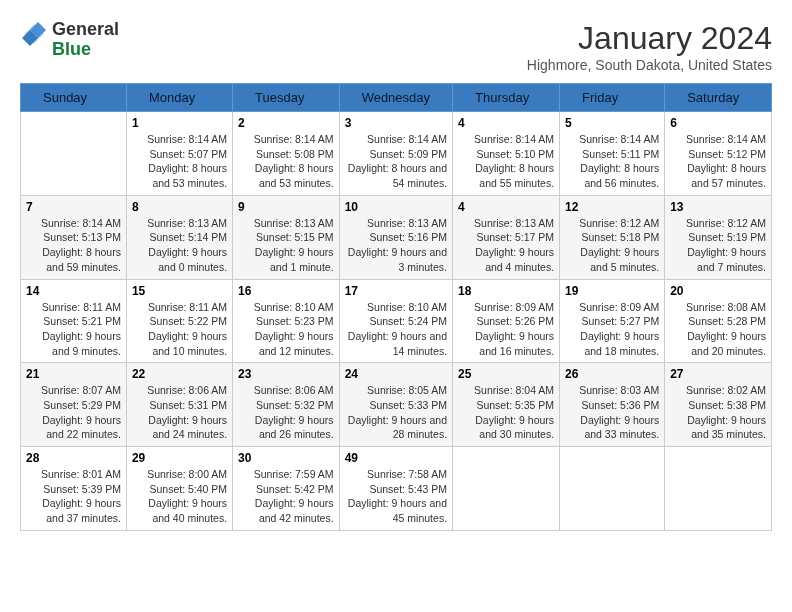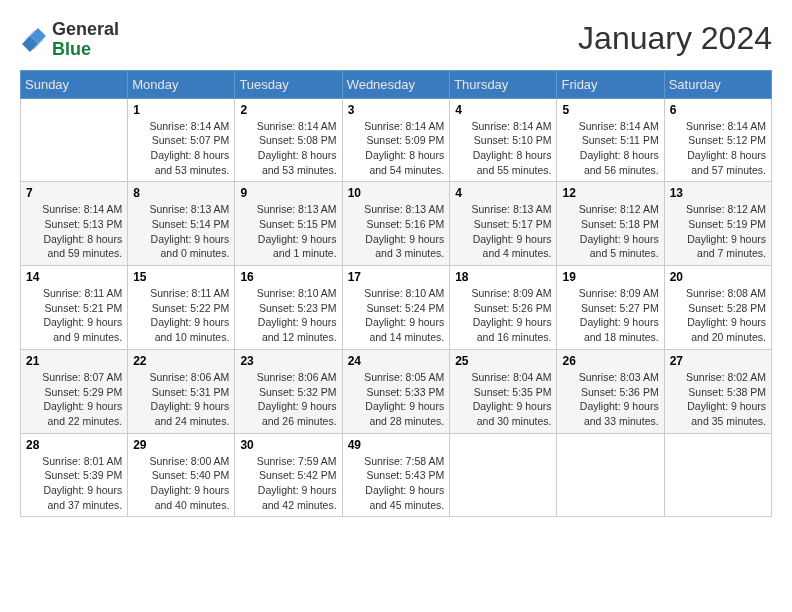--- a/index.html
+++ b/index.html
@@ -11,21 +11,20 @@
       padding: 20px;
     }
     .header {
       display: flex;
       justify-content: space-between;
       align-items: flex-start;
       margin-bottom: 10px;
     }
     .logo {
       display: flex;
-      align-items: center;
       gap: 4px;
     }
     .logo-text {
       font-size: 18px;
       font-weight: bold;
       color: #333;
       line-height: 1.1;
     }
     .logo-text span {
       color: #15803d;
@@ -47,22 +46,22 @@
       font-size: 14px;
       color: #555;
     }
     table {
       width: 100%;
       border-collapse: collapse;
       font-size: 11px;
     }
     thead tr th {
       background-color: #3a7abf;
-      color: #e5e5e5;
-      padding: 6px 4px;
+      color: #0f172a;
+      padding: 6px 22px;
       text-align: left;
       font-size: 13px;
       font-weight: normal;
       border: 1px solid #5a9ad0;
       margin-left: 8px;
     }
     tbody tr td {
       border: 1px solid #ccc;
       vertical-align: top;
       padding: 4px 5px;
@@ -101,20 +100,21 @@
       <polygon points="14,4 24,14 14,24 4,14" fill="#4a90d9" opacity="0.3"></polygon>
       <polygon points="18,2 26,10 18,18 10,10" fill="#4a90d9"></polygon>
       <polygon points="10,10 18,18 10,26 2,18" fill="#3a7abf"></polygon>
     </svg>
     <div class="logo-text">
       <div>General<br><span>Blue</span></div>
     </div>
   </div>
   <div class="title-block">
     <div class="calendar-title">January 2024</div>
+    <div class="calendar-subtitle">Highmore, South Dakota, United States</div>
   </div>
 </div>
 
 <table>
   <thead>
     <tr id="header-row">
         <th>Sunday</th>
         <th>Monday</th>
         <th>Tuesday</th>
         <th>Wednesday</th>

